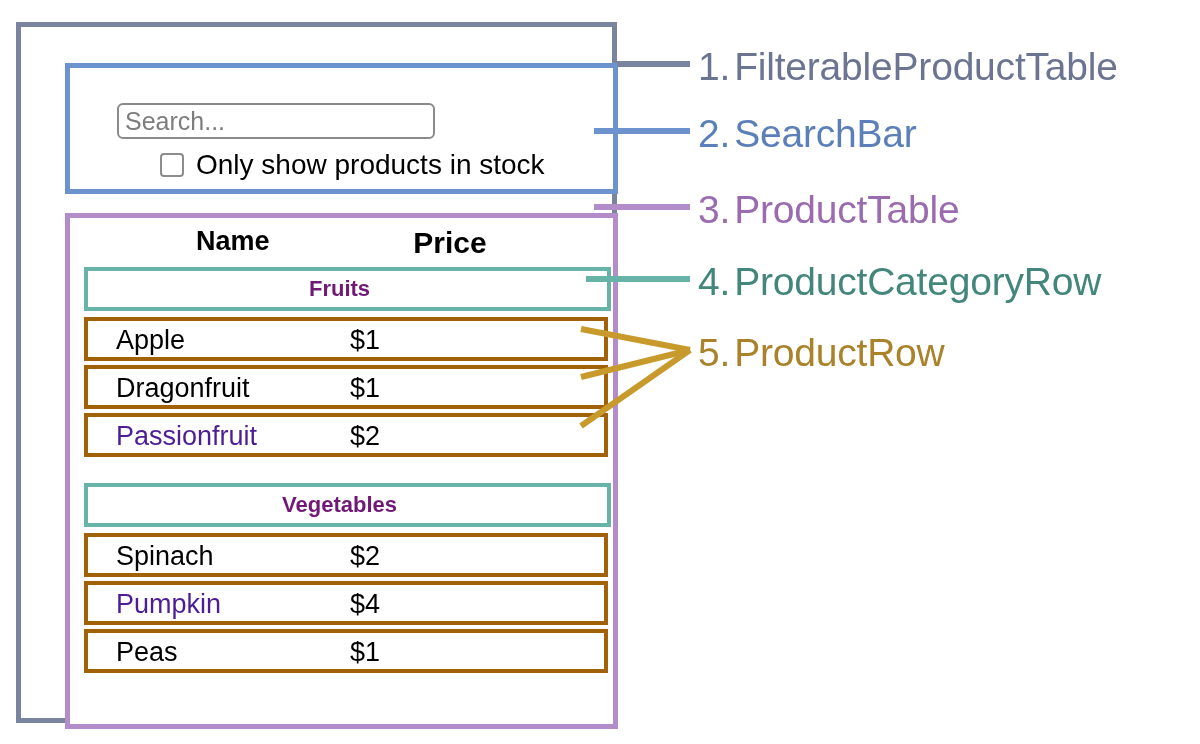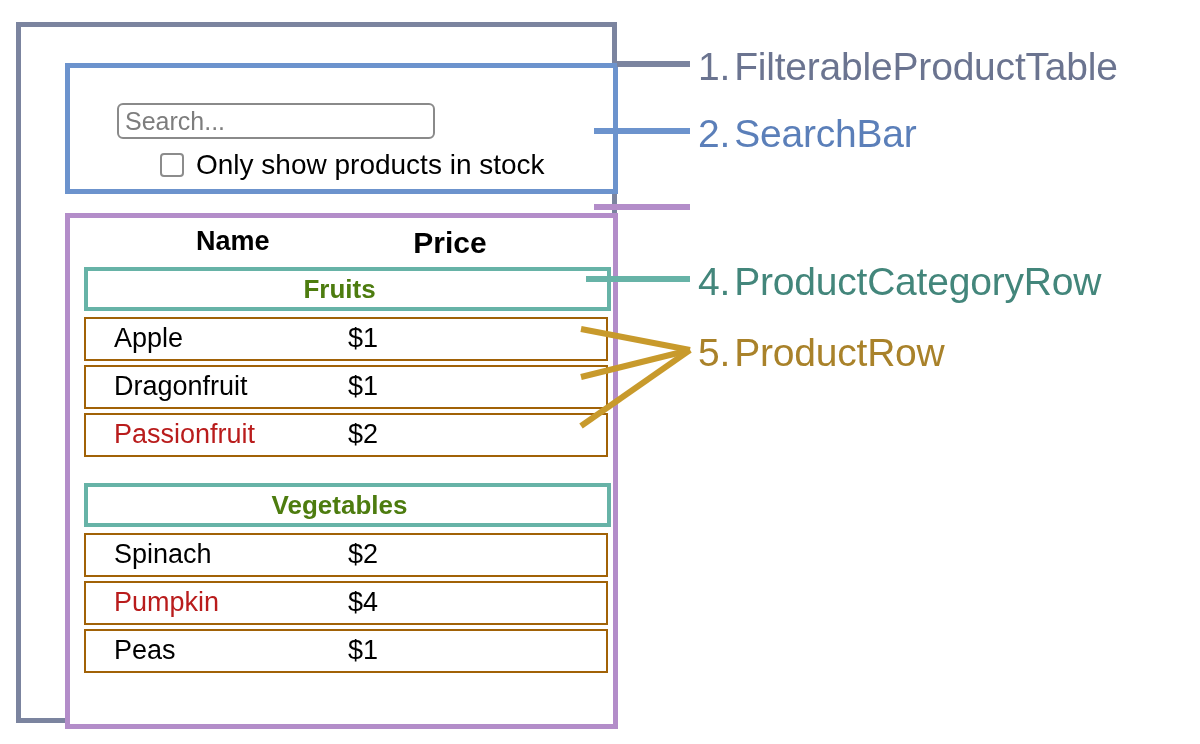--- a/index.html
+++ b/index.html
@@ -143,47 +143,47 @@
     width: 527px;
     height: 44px;
     border: 4px solid #67b3a7;
     background: #fff;
     margin-bottom: 6px;
     display: flex;
     align-items: center;
     justify-content: center;
   }
   .cat-row span {
-    font-size: 26px;
+    font-size: 22px;
     font-weight: bold;
-    color: #4d7c0f;
+    color: #701a75;
     line-height: 26px;
     position: relative;
     left: -8px;
   }
 
   .prod-row {
     position: relative;
     box-sizing: border-box;
     width: 524px;
     height: 44px;
-    border: 2px solid #a16207;
+    border: 4px solid #a16207;
     background: #fff;
     margin-bottom: 4px;
   }
   .prod-row .p-name {
     position: absolute;
     left: 28px;
     top: 4px;
     font-size: 27px;
     color: #000;
     line-height: 30px;
     white-space: nowrap;
   }
-  .prod-row .p-name.oos { color: #b91c1c; }
+  .prod-row .p-name.oos { color: #4c1d95; }
   .prod-row .p-price {
     position: absolute;
     left: 262px;
     top: 4px;
     font-size: 27px;
     color: #000;
     line-height: 30px;
   }
   .group-gap { height: 22px; }
 
@@ -285,20 +285,23 @@
   </svg>
 
   <div class="legend-item" style="left:698px; top:45px; color:#6b7490;">
     <span class="legend-num">1.</span><span>FilterableProductTable</span>
   </div>
 
   <div class="legend-item" style="left:698px; top:112px; color:#5b7fb9;">
     <span class="legend-num">2.</span><span>SearchBar</span>
   </div>
 
+  <div class="legend-item" style="left:698px; top:188px; color:#9b6bb0;">
+    <span class="legend-num">3.</span><span>ProductTable</span>
+  </div>
 
   <div class="legend-item" style="left:698px; top:260px; color:#43867b;">
     <span class="legend-num">4.</span><span>ProductCategoryRow</span>
   </div>
 
   <div class="legend-item" style="left:698px; top:331px; color:#a9822a;">
     <span class="legend-num">5.</span><span>ProductRow</span>
   </div>
 
 </div>

